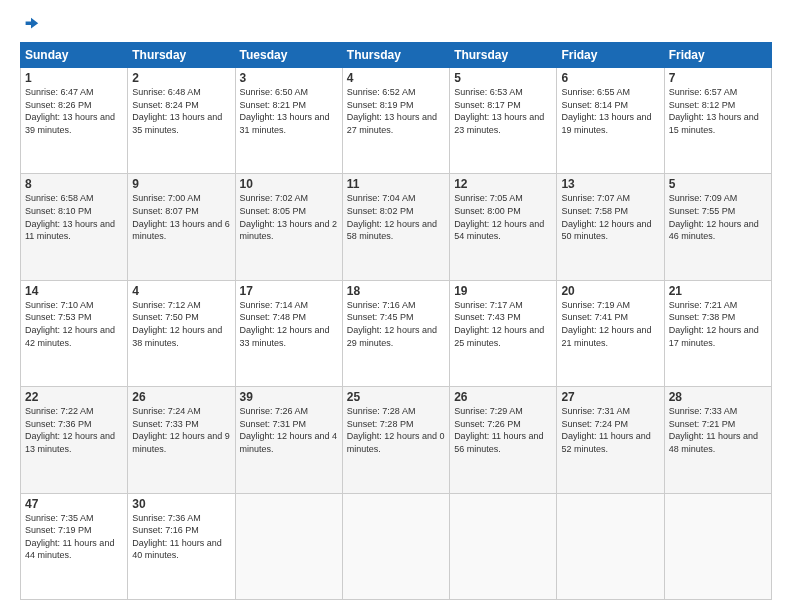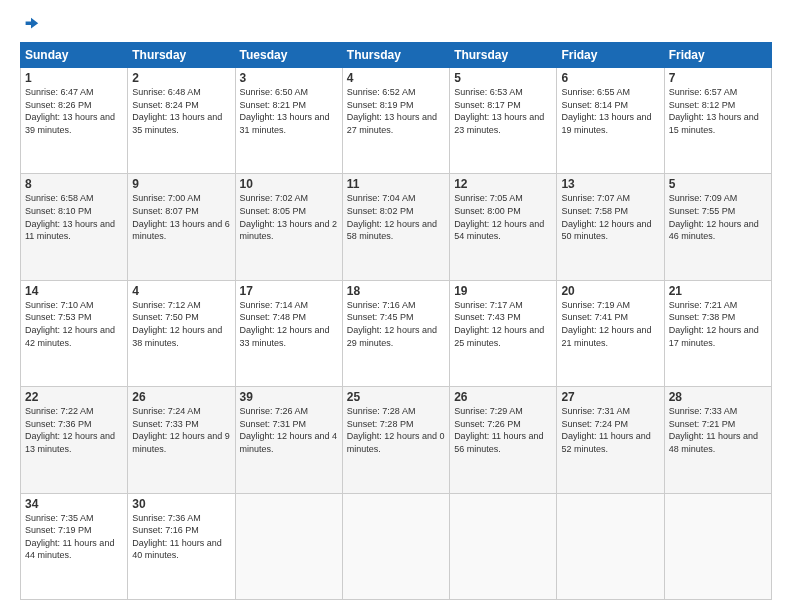--- a/index.html
+++ b/index.html
@@ -168,21 +168,21 @@
         <tr>
           <td><span class="day-num">22</span><span class="day-info">Sunrise: 7:22 AM<br>Sunset: 7:36 PM<br>Daylight: 12 hours and 13 minutes.</span></td>
           <td><span class="day-num">26</span><span class="day-info">Sunrise: 7:24 AM<br>Sunset: 7:33 PM<br>Daylight: 12 hours and 9 minutes.</span></td>
           <td><span class="day-num">39</span><span class="day-info">Sunrise: 7:26 AM<br>Sunset: 7:31 PM<br>Daylight: 12 hours and 4 minutes.</span></td>
           <td><span class="day-num">25</span><span class="day-info">Sunrise: 7:28 AM<br>Sunset: 7:28 PM<br>Daylight: 12 hours and 0 minutes.</span></td>
           <td><span class="day-num">26</span><span class="day-info">Sunrise: 7:29 AM<br>Sunset: 7:26 PM<br>Daylight: 11 hours and 56 minutes.</span></td>
           <td><span class="day-num">27</span><span class="day-info">Sunrise: 7:31 AM<br>Sunset: 7:24 PM<br>Daylight: 11 hours and 52 minutes.</span></td>
           <td><span class="day-num">28</span><span class="day-info">Sunrise: 7:33 AM<br>Sunset: 7:21 PM<br>Daylight: 11 hours and 48 minutes.</span></td>
         </tr>
         <tr>
-          <td><span class="day-num">34</span><span class="day-info">Sunrise: 7:35 AM<br>Sunset: 7:19 PM<br>Daylight: 11 hours and 44 minutes.</span></td>
+          <td><span class="day-num">47</span><span class="day-info">Sunrise: 7:35 AM<br>Sunset: 7:19 PM<br>Daylight: 11 hours and 44 minutes.</span></td>
           <td><span class="day-num">30</span><span class="day-info">Sunrise: 7:36 AM<br>Sunset: 7:16 PM<br>Daylight: 11 hours and 40 minutes.</span></td>
           <td class="empty-cell"></td>
           <td class="empty-cell"></td>
           <td class="empty-cell"></td>
           <td class="empty-cell"></td>
           <td class="empty-cell"></td>
         </tr>
       </tbody>
   </table>
 </div>

